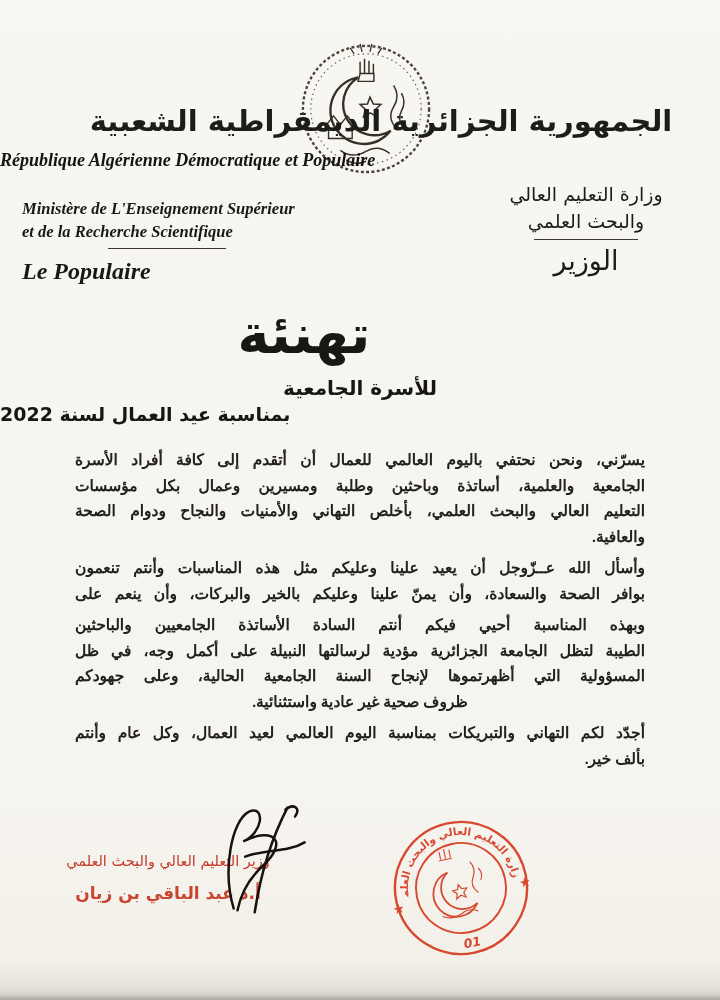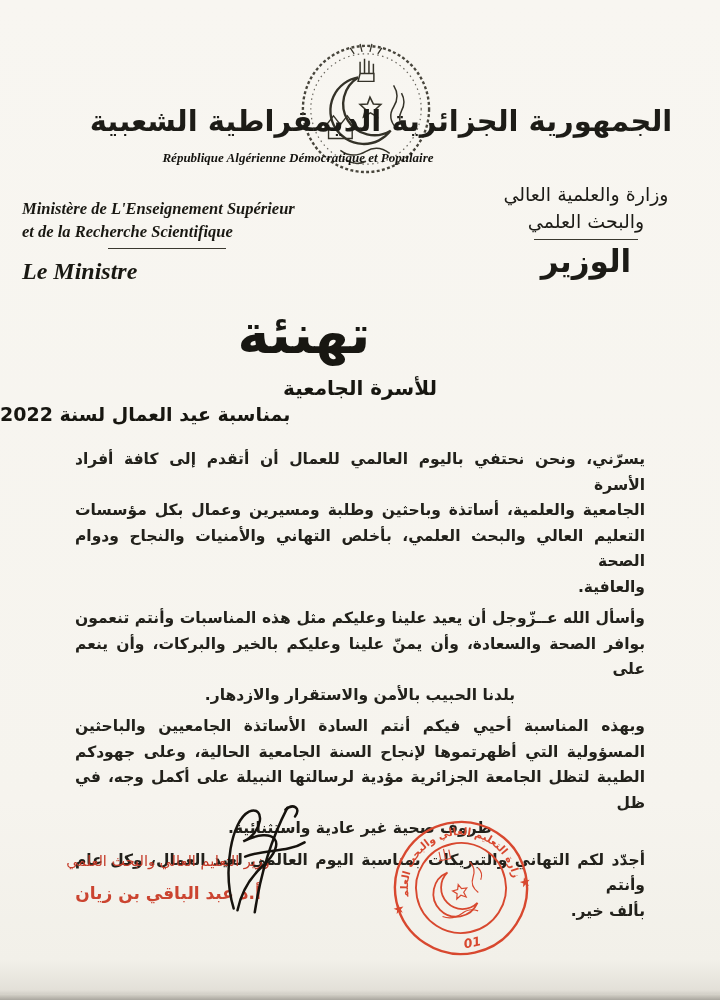--- a/index.html
+++ b/index.html
@@ -15,58 +15,57 @@
   
   .emblem{position:absolute;left:297px;top:28px;width:138px;height:158px;}
   .republic-ar{
     position:absolute;left:0;top:104px;width:720px;
     text-align:center;font-weight:bold;font-size:29px;color:#1d1c17;
     letter-spacing:.5px;
     padding-left:21px;
   }
   .republic-fr{
     position:absolute;left:0;top:150px;width:596px;
-    text-align:center;
     font-family:"Liberation Serif","DejaVu Serif",serif;
-    font-style:italic;font-weight:bold;font-size:13px;color:#14130f;
+    font-style:italic;font-weight:bold;font-size:18px;color:#14130f;
   }
   
   .ministry-fr{
     position:absolute;left:22px;top:197px;width:290px;
     font-family:"Liberation Serif","DejaVu Serif",serif;
     font-style:italic;font-weight:bold;font-size:16.5px;color:#191812;
     line-height:23px;
   }
   .ministry-fr .rule{width:118px;height:0;border-top:1.6px solid #3a382f;margin:5px auto 4px auto;}
   .minister-fr{font-size:24px;line-height:30px;padding-top:3px;}
   .ministry-ar{
     position:absolute;left:462px;top:181px;width:248px;text-align:center;
     font-size:19px;line-height:27px;color:#1c1b16;
   }
   .ministry-ar .rule{width:104px;height:0;border-top:1.5px solid #3a382f;margin:4px auto 2px auto;}
-  .minister-ar{font-size:31px;font-weight:bold;line-height:34px;padding-top:2px;}
+  .minister-ar{font-size:27px;font-weight:normal;line-height:34px;padding-top:2px;}
   
   .title-callig{
     position:absolute;left:0;top:303px;width:608px;text-align:center;
     font-size:54px;font-weight:bold;color:#181712;line-height:64px;
   }
   .subtitle1{
     position:absolute;left:0;top:376px;width:720px;text-align:center;
     font-size:20px;font-weight:bold;color:#171610;
   }
   .subtitle2{
     position:absolute;left:0;top:403px;width:720px;text-align:left;
     font-size:19px;font-weight:bold;color:#171610;
   }
   
   .body-text{
     position:absolute;left:75px;top:447px;width:570px;
     font-size:15.5px;font-weight:bold;color:#22211b;
   }
-  .para{margin:0 0 6px 0;}
+  .para{margin:0 0 6px 0;font-family:Liberation Serif, serif;}
   .line{line-height:25.5px;text-align:justify;text-align-last:justify;white-space:nowrap;}
   .line{white-space:normal;}
   .line.right{text-align:left;text-align-last:right;}
   .line.center{text-align:center;text-align-last:center;}
   
   .sig-red{
     position:absolute;left:58px;top:851px;width:220px;text-align:center;
     color:#c43a28;
   }
   .sig-red .sig-title{font-size:14.5px;line-height:20px;}
@@ -101,50 +100,49 @@
     </g>
   </svg>
 
   <div class="republic-ar" dir="rtl">الجمهورية الجزائرية الديمقراطية الشعبية</div>
   <div class="republic-fr">République Algérienne Démocratique et Populaire</div>
 
   <div class="ministry-fr">
     <div>Ministère de L'Enseignement Supérieur</div>
     <div>et de la Recherche Scientifique</div>
     <div class="rule"></div>
-    <div class="minister-fr">Le Ministre</div>
+    <div class="minister-fr">Le Populaire</div>
   </div>
 
   <div class="ministry-ar" dir="rtl">
-    <div>وزارة والعلمية العالي</div>
+    <div>وزارة التعليم العالي</div>
     <div>والبحث العلمي</div>
     <div class="rule"></div>
     <div class="minister-ar">الوزير</div>
   </div>
 
   <div class="title-callig" dir="rtl">تهنئة</div>
   <div class="subtitle1" dir="rtl">للأسرة الجامعية</div>
   <div class="subtitle2" dir="rtl">بمناسبة عيد العمال لسنة 2022</div>
 
   <div class="body-text" dir="rtl">
       <div class="para">
         <div class="line">يسرّني، ونحن نحتفي باليوم العالمي للعمال أن أتقدم إلى كافة أفراد الأسرة</div>
         <div class="line">الجامعية والعلمية، أساتذة وباحثين وطلبة ومسيرين وعمال بكل مؤسسات</div>
         <div class="line">التعليم العالي والبحث العلمي، بأخلص التهاني والأمنيات والنجاح ودوام الصحة</div>
         <div class="line right">والعافية.</div>
       </div>
       <div class="para">
         <div class="line">وأسأل الله عــزّوجل أن يعيد علينا وعليكم مثل هذه المناسبات وأنتم تنعمون</div>
         <div class="line">بوافر الصحة والسعادة، وأن يمنّ علينا وعليكم بالخير والبركات، وأن ينعم على</div>
-        <div class="line center">بلدنا الحبيب بالأمن والاستقرار والازدهار.</div>
       </div>
       <div class="para">
         <div class="line">وبهذه المناسبة أحيي فيكم أنتم السادة الأساتذة الجامعيين والباحثين</div>
+        <div class="line">الطيبة لتظل الجامعة الجزائرية مؤدية لرسالتها النبيلة على أكمل وجه، في ظل</div>
         <div class="line">المسؤولية التي أظهرتموها لإنجاح السنة الجامعية الحالية، وعلى جهودكم</div>
-        <div class="line">الطيبة لتظل الجامعة الجزائرية مؤدية لرسالتها النبيلة على أكمل وجه، في ظل</div>
         <div class="line center">ظروف صحية غير عادية واستثنائية.</div>
       </div>
       <div class="para">
         <div class="line">أجدّد لكم التهاني والتبريكات بمناسبة اليوم العالمي لعيد العمال، وكل عام وأنتم</div>
         <div class="line right">بألف خير.</div>
       </div>
     </div>
 
   <div class="sig-red">
     <div class="sig-title" dir="rtl">وزير التعليم العالي والبحث العلمي</div>

